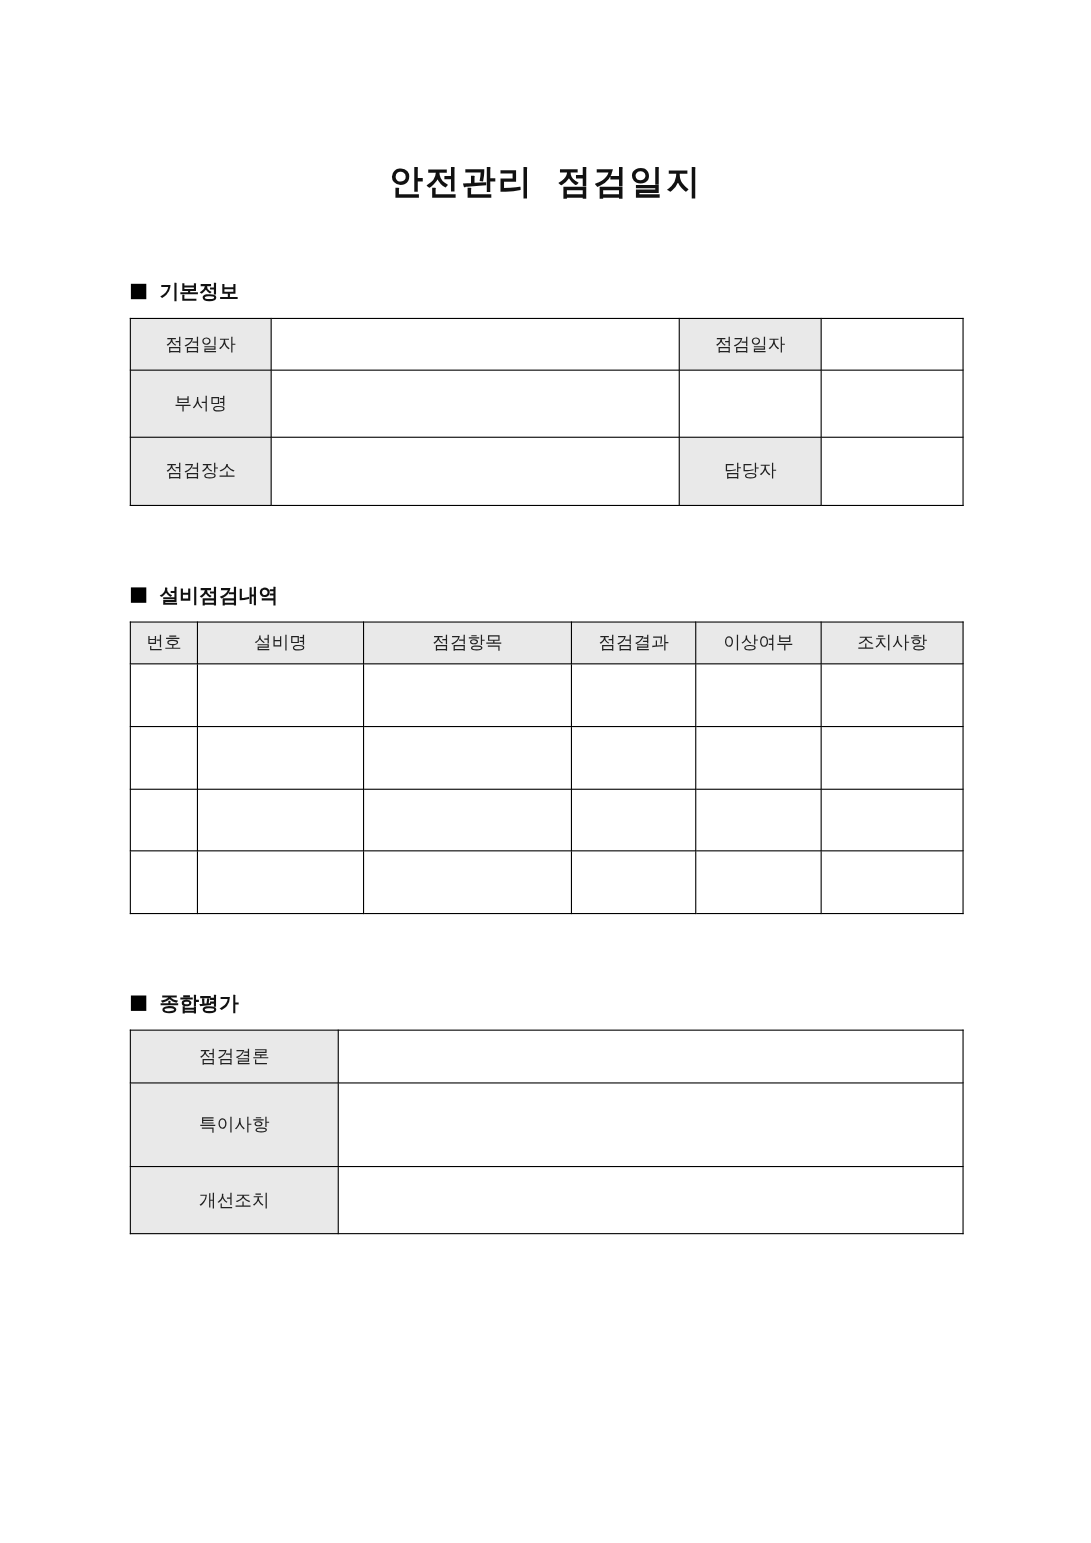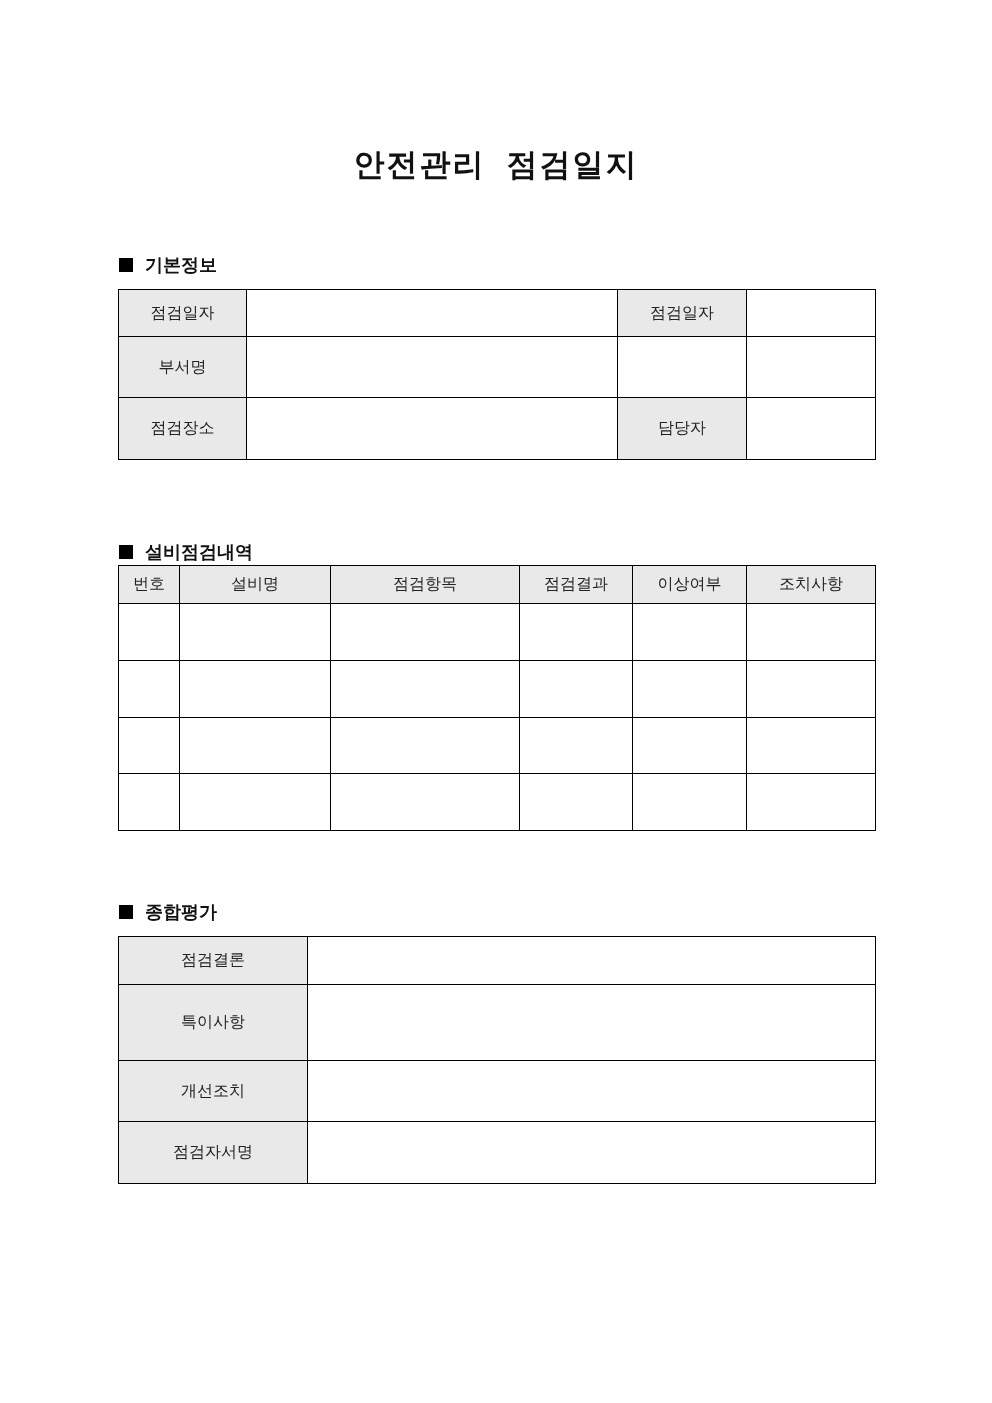--- a/index.html
+++ b/index.html
@@ -46,21 +46,21 @@
   </tr>
   <tr style="height:62px;">
     <td class="lab">점검장소</td>
     <td class="val"></td>
     <td class="lab">담당자</td>
     <td class="val"></td>
   </tr>
 </tbody>
   </table>
 
-<div class="section-head" style="top:540px;">
+<div class="section-head" style="top:529px;">
   <span class="sq"></span>
   <span>설비점검내역</span>
 </div>
 <table style="top:565px;">
   <colgroup>
     <col style="width:61px">
       <col style="width:151px">
       <col style="width:189px">
     <col style="width:113px">
       <col style="width:114px">
@@ -125,18 +125,14 @@
     <td class="val"></td>
   </tr>
   <tr style="height:76px;">
     <td class="lab">특이사항</td>
     <td class="val"></td>
   </tr>
   <tr style="height:61px;">
     <td class="lab">개선조치</td>
     <td class="val"></td>
   </tr>
-  <tr style="height:62px;">
-    <td class="lab">점검자서명</td>
-    <td class="val"></td>
-  </tr>
 </tbody>
   </table>
 
 </body></html>

